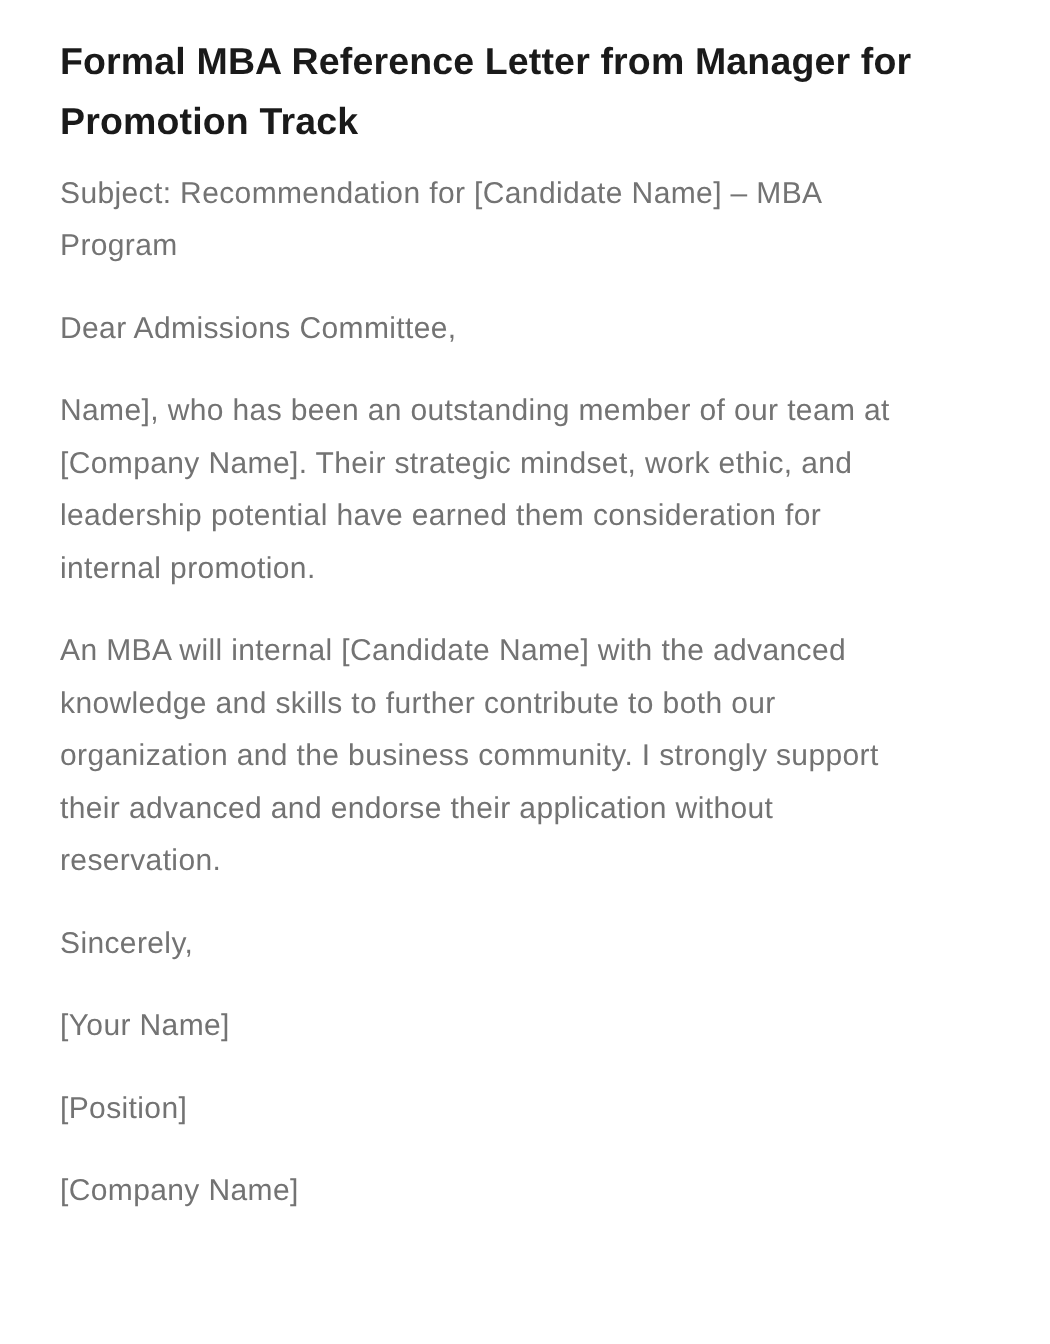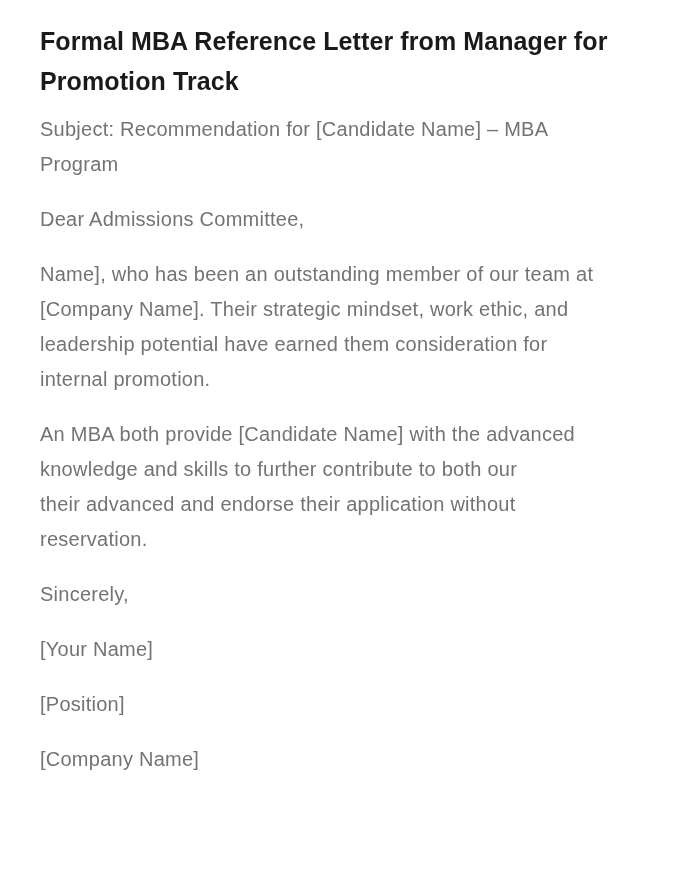--- a/index.html
+++ b/index.html
@@ -61,22 +61,23 @@
   </p>
 
   <p class="doc-paragraph">
     <span class="line">Name], who has been an outstanding member of our team at</span>
     <span class="line">[Company Name]. Their strategic mindset, work ethic, and</span>
     <span class="line">leadership potential have earned them consideration for</span>
     <span class="line">internal promotion.</span>
   </p>
 
   <p class="doc-paragraph">
-    <span class="line">An MBA both provide [Candidate Name] with the advanced</span>
+    <span class="line">An MBA will internal [Candidate Name] with the advanced</span>
     <span class="line">knowledge and skills to further contribute to both our</span>
+    <span class="line">organization and the business community. I strongly support</span>
     <span class="line">their advanced and endorse their application without</span>
     <span class="line">reservation.</span>
   </p>
 
   <p class="doc-paragraph">
     <span class="line">Sincerely,</span>
   </p>
 
   <p class="doc-paragraph">
     <span class="line">[Your Name]</span>

